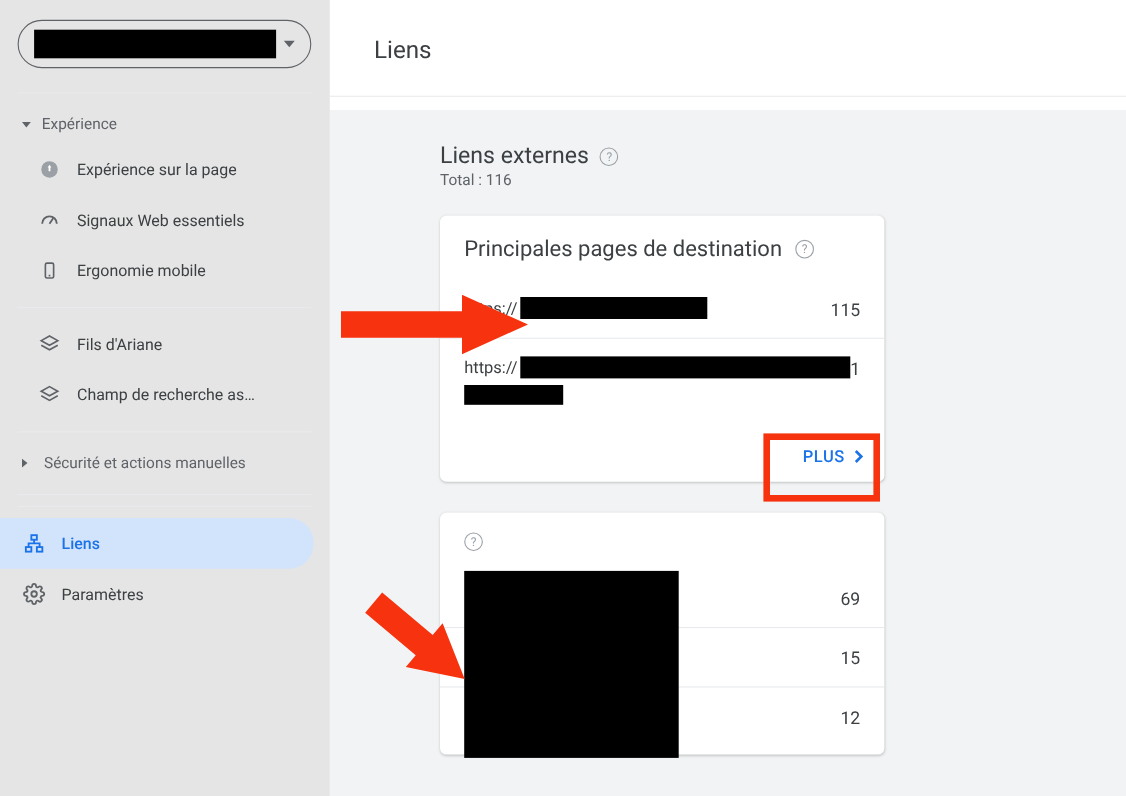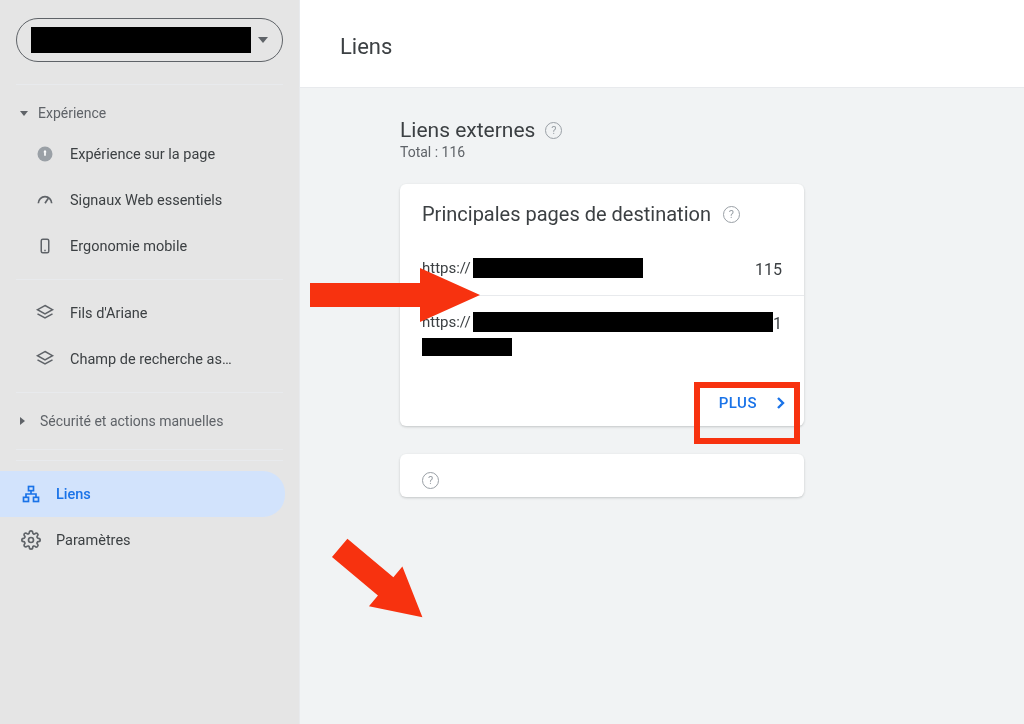--- a/index.html
+++ b/index.html
@@ -95,20 +95,21 @@
   .page-title {
     font-size: 22px;
     color: #3c4043;
     font-weight: 400;
   }
   .content {
     background: #f1f3f4;
     flex: 1;
     padding: 30px 0 0 100px;
     overflow: hidden;
+    margin-top: 12px;
   }
   .section-title-row {
     display: flex; align-items: center; gap: 10px;
     margin-bottom: 2px;
   }
   .section-title {
     font-size: 21px; color: #3c4043; font-weight: 400;
   }
   .help-circle {
     width: 17px; height: 17px; border: 1.5px solid #9aa0a6;
@@ -143,21 +144,21 @@
   .row .redact { background: #000; display: inline-block; }
   .row .val { font-size: 16px; color: #3c4043; padding-top: 2px; }
   .card-footer {
     display: flex; justify-content: flex-end;
     padding: 14px 18px;
     position: relative;
   }
   .more-btn {
     color: #1a73e8; font-size: 15px; font-weight: 500;
     letter-spacing: .5px;
-    display: flex; align-items: center; gap: 19px;
+    display: flex; align-items: center; gap: 8px;
     cursor: pointer;
   }
   .highlight-box {
     position: absolute;
     right: 4px; top: 2px;
     width: 106px; height: 62px;
     border: 6px solid #f7320f;
     pointer-events: none;
   }
   .arrow {
@@ -309,20 +310,35 @@
             </svg>
         </div>
         <div class="highlight-box"></div>
       </div>
     </div>
 
     <div class="card">
       <div class="card-header">
         <span class="help-circle">?</span>
       </div>
+      <div class="card-body" style="position:relative;">
+        <div style="position:absolute; left:22px; top:10px; width:195px; height:170px; background:#000;"></div>
+        <div class="row">
+          <span></span>
+          <span class="val">69</span>
+        </div>
+        <div class="row">
+          <span></span>
+          <span class="val">15</span>
+        </div>
+        <div class="row">
+          <span></span>
+          <span class="val">12</span>
+        </div>
+      </div>
     </div>
 
   </div>
 
   <div class="arrow" style="left:10px; top:268px;">
     <svg width="170" height="60">
         <polygon points="0,15 110,15 110,0 170,27 110,54 110,39 0,39" fill="#f7320f"></polygon>
       </svg>
   </div>
   <div class="arrow" style="left:18px; top:520px;">

